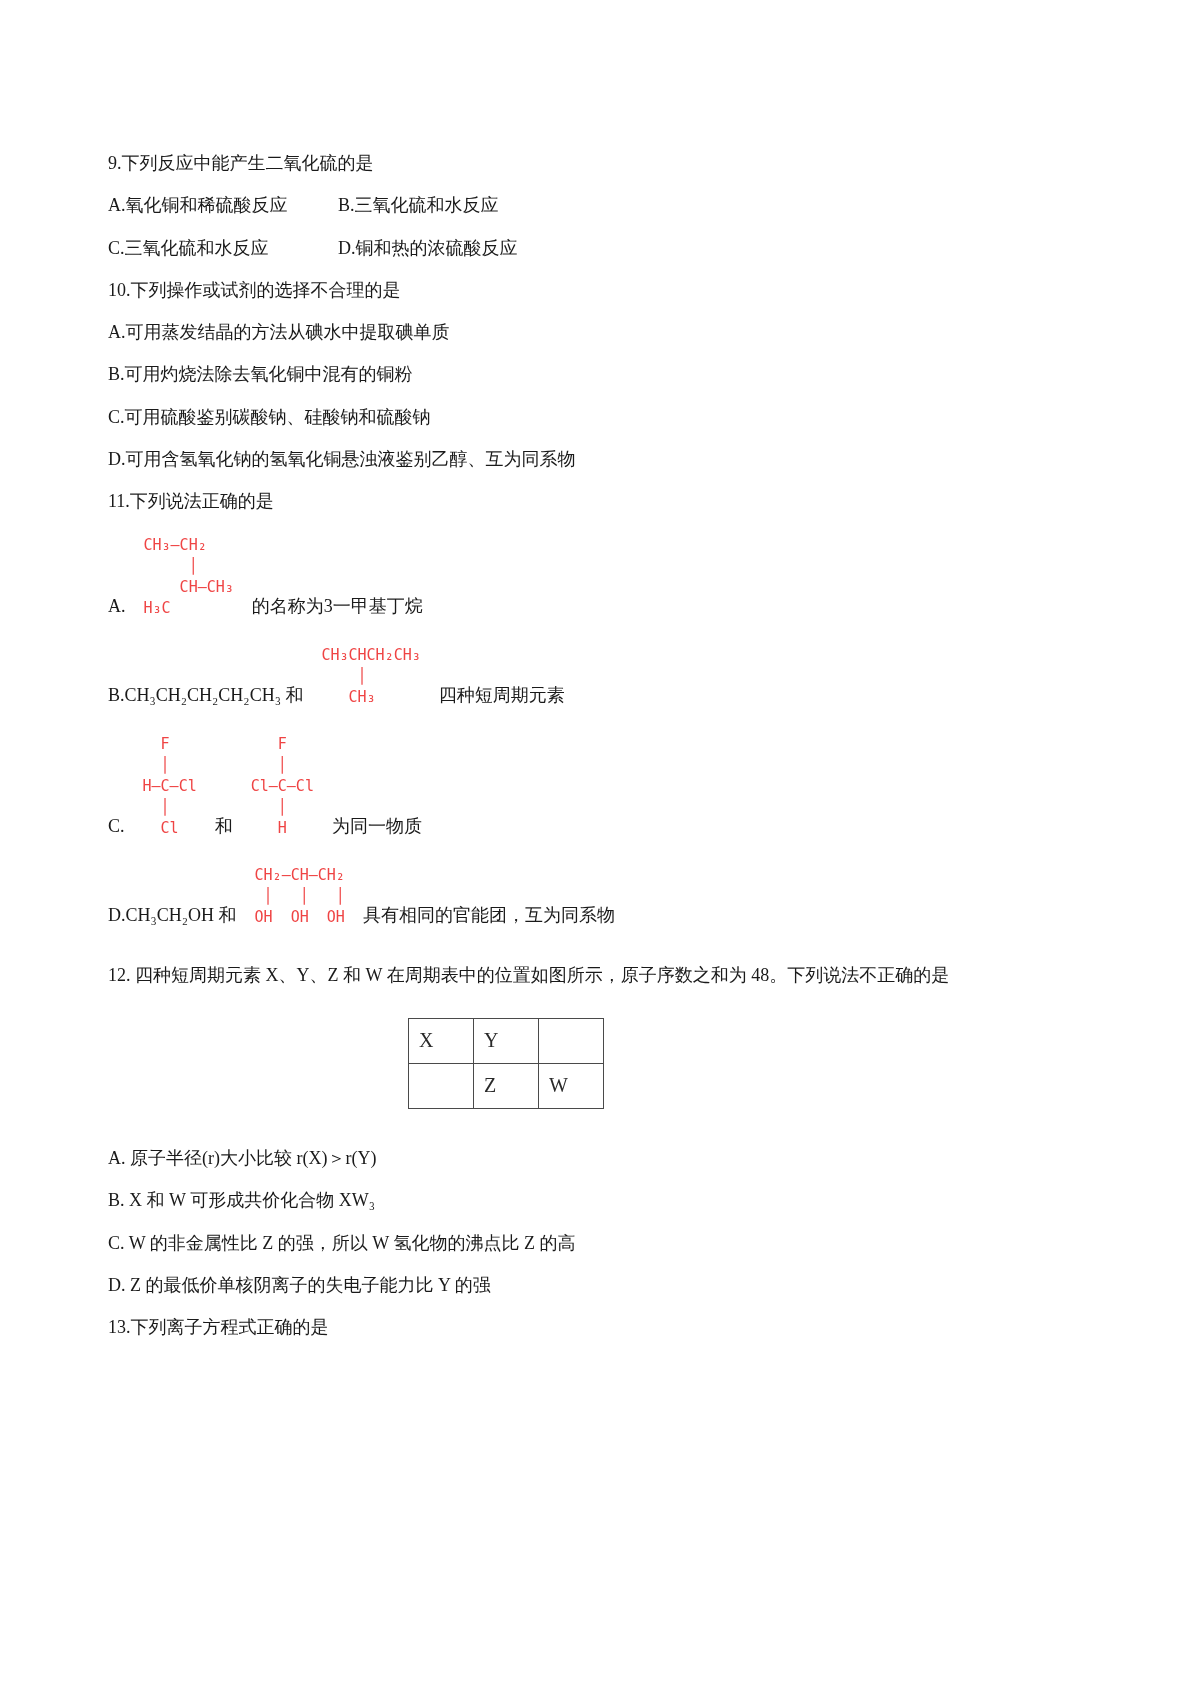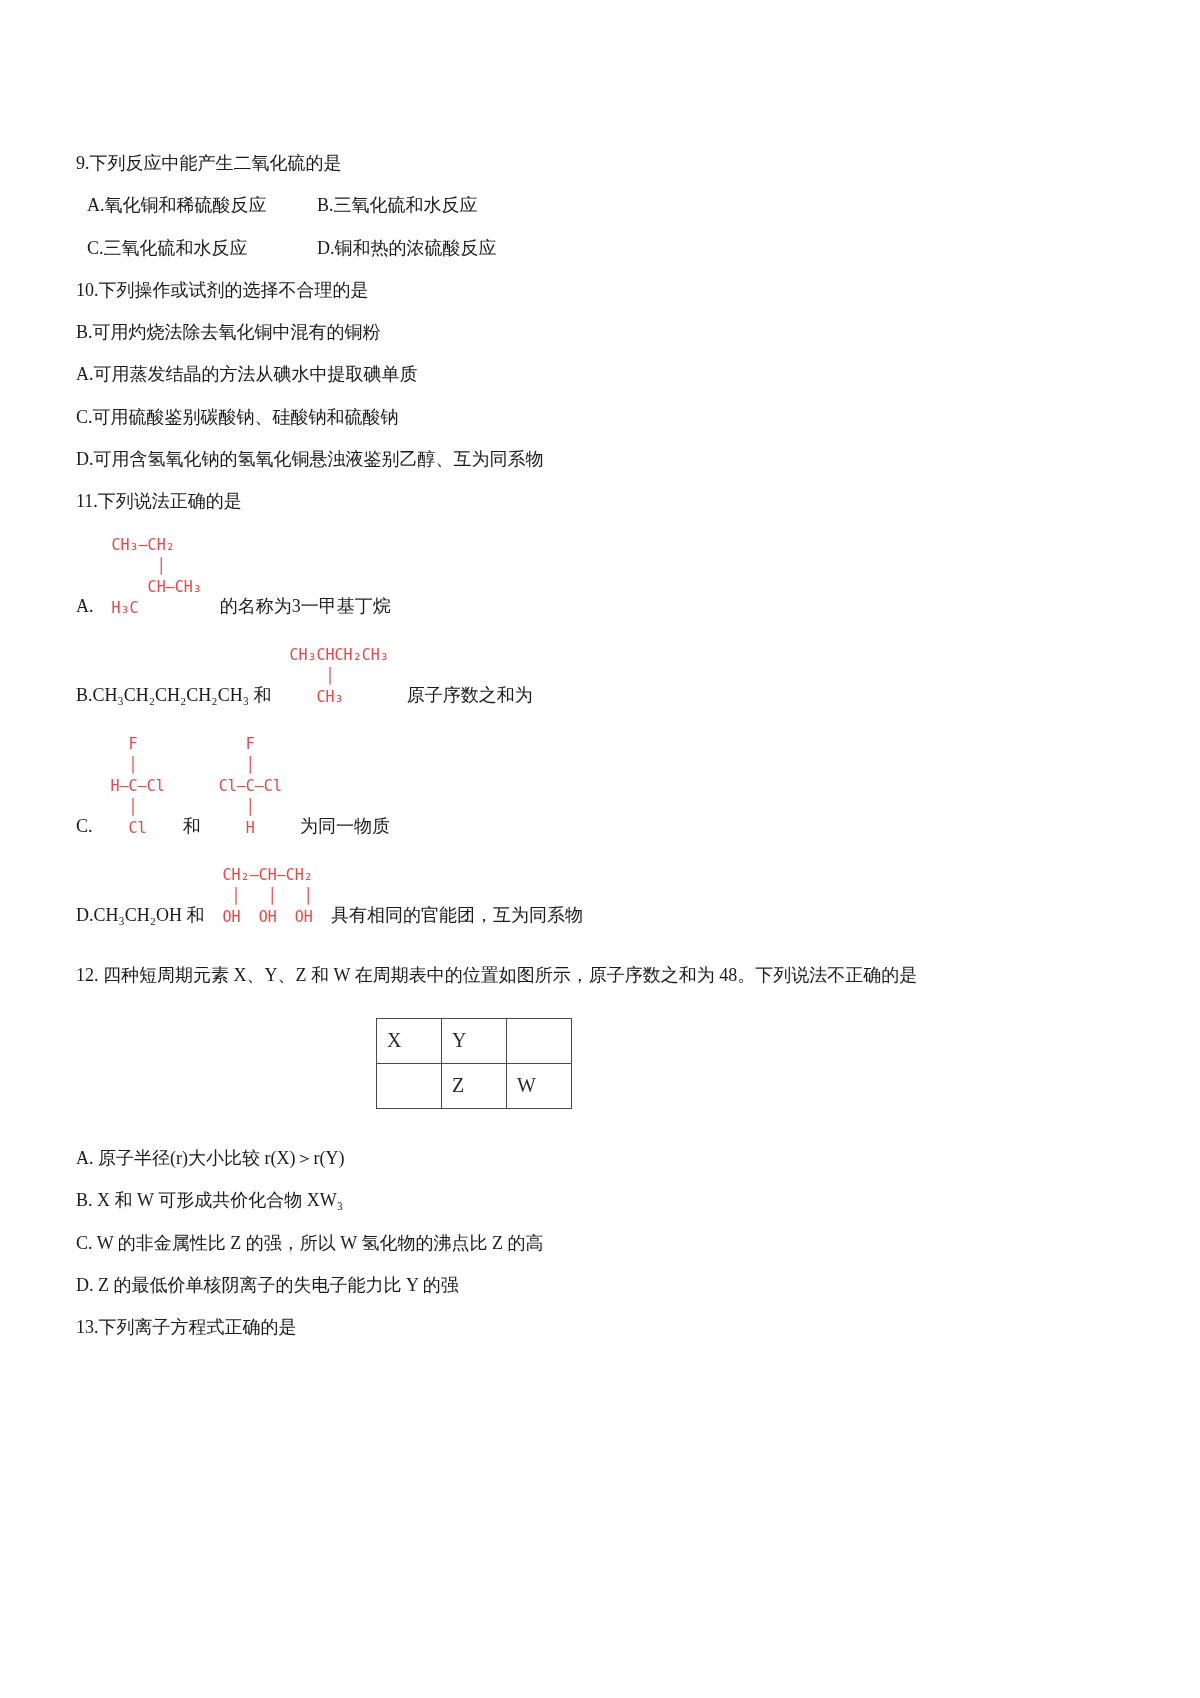--- a/index.html
+++ b/index.html
@@ -7,33 +7,32 @@
     margin: 0;
     padding: 0;
     background: #ffffff;
   }
   .page {
     width: 1200px;
     min-height: 1698px;
     margin: 0 auto;
     background: #ffffff;
     box-sizing: border-box;
-    padding: 142px 168px 120px 76px;
+    padding: 142px 168px 120px 108px;
     font-family: "Liberation Serif", "DejaVu Serif", serif;
     color: #1a1a1a;
   }
   .line {
     font-size: 18px;
     line-height: 2.35;
     white-space: normal;
   }
   .row2 {
     display: flex;
     align-items: baseline;
-    margin-left: 11px;
   }
   .row2 .col1 {
     display: inline-block;
     width: 230px;
   }
   .row-chem {
     display: flex;
     align-items: flex-end;
     margin: 12px 0 26px 0;
   }
@@ -77,22 +76,22 @@
   <div class="line row2">
     <span class="col1">A.氧化铜和稀硫酸反应</span>
     <span>B.三氧化硫和水反应</span>
   </div>
   <div class="line row2">
     <span class="col1">C.三氧化硫和水反应</span>
     <span>D.铜和热的浓硫酸反应</span>
   </div>
 
   <div class="line">10.下列操作或试剂的选择不合理的是</div>
+  <div class="line">A.可用蒸发结晶的方法从碘水中提取碘单质</div>
   <div class="line">B.可用灼烧法除去氧化铜中混有的铜粉</div>
-  <div class="line">A.可用蒸发结晶的方法从碘水中提取碘单质</div>
   <div class="line">C.可用硫酸鉴别碳酸钠、硅酸钠和硫酸钠</div>
   <div class="line">D.可用含氢氧化钠的氢氧化铜悬浊液鉴别乙醇、互为同系物</div>
 
   <div class="line">11.下列说法正确的是</div>
 
   <div class="row-chem">
     <span class="rc-text">A.</span>
     <div class="chem">
       <div class="chem-line">CH₃—CH₂</div>
       <div class="chem-line">     │</div>
@@ -102,21 +101,21 @@
     <span class="rc-text">的名称为3一甲基丁烷</span>
   </div>
 
   <div class="row-chem">
     <span class="rc-text">B.CH₃CH₂CH₂CH₂CH₃ 和</span>
     <div class="chem">
       <div class="chem-line">CH₃CHCH₂CH₃</div>
       <div class="chem-line">    │</div>
       <div class="chem-line">   CH₃</div>
     </div>
-    <span class="rc-text">原子序数之和为</span>
+    <span class="rc-text">四种短周期元素</span>
   </div>
 
   <div class="row-chem">
     <span class="rc-text">C.</span>
     <div class="chem">
       <div class="chem-line">  F</div>
       <div class="chem-line">  │</div>
       <div class="chem-line">H—C—Cl</div>
       <div class="chem-line">  │</div>
       <div class="chem-line">  Cl</div>

